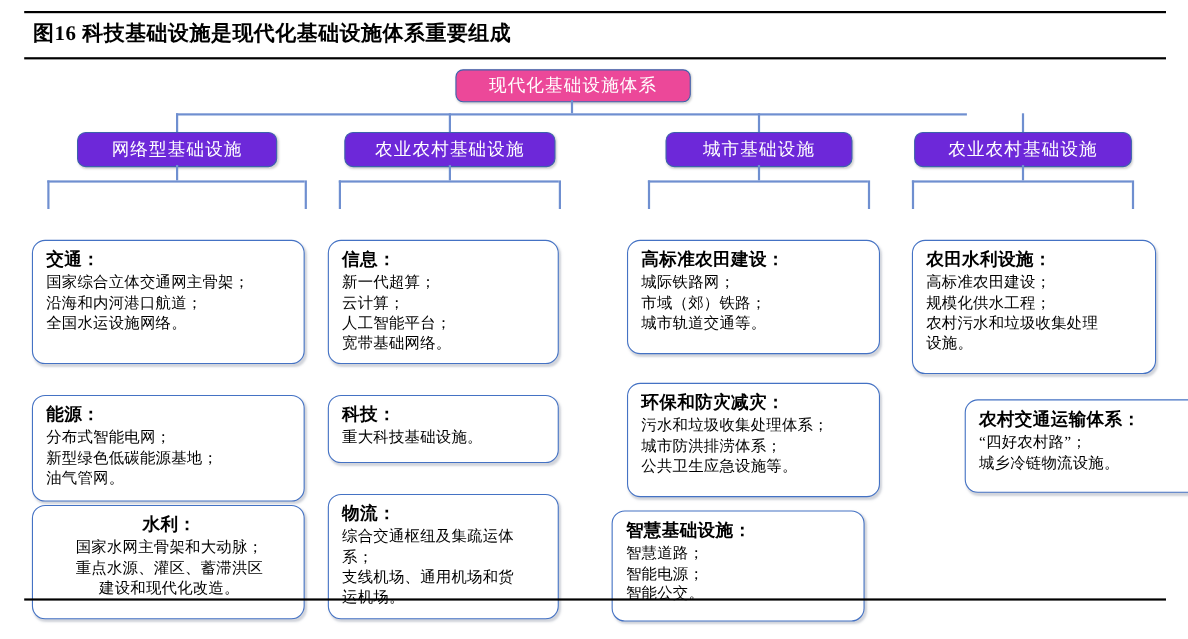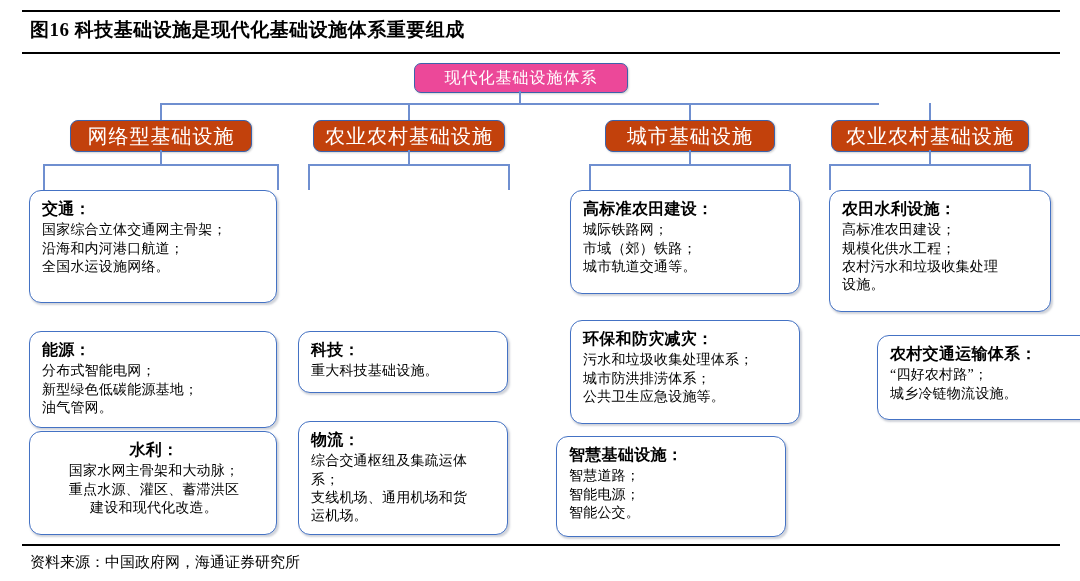--- a/index.html
+++ b/index.html
@@ -31,22 +31,22 @@
   .root-node{
     position:absolute;left:414px;top:63px;width:212px;height:28px;
     background:#ec4899;border:1px solid #3b62ab;border-radius:7px;
     color:#fff;font-size:16px;
     display:flex;align-items:center;justify-content:center;
     letter-spacing:1px;
     box-shadow:1px 1px 2px rgba(0,0,0,.18);
   }
   .cat-node{
     position:absolute;top:120px;height:30px;
-    background:#c2410c;border:1px solid #3b62ab;border-radius:8px;
-    color:#fff;font-size:20px;
+    background:#6d28d9;border:1px solid #3b62ab;border-radius:8px;
+    color:#fff;font-size:16px;
     display:flex;align-items:center;justify-content:center;
     letter-spacing:1px;
     box-shadow:1px 1px 2px rgba(0,0,0,.18);
   }
   .cat-0{left:70px;width:180px;}
   .cat-1{left:313px;width:190px;}
   .cat-2{left:605px;width:168px;}
   .cat-3{left:831px;width:196px;}
 
   
@@ -56,20 +56,21 @@
 
   
   .leaf{
     position:absolute;
     background:#ffffff;
     border:1.5px solid #4472C4;
     border-radius:12px;
     box-sizing:border-box;
     padding:8px 10px 6px 12px;
     box-shadow:1.5px 2px 2px rgba(120,130,150,.35);
+    margin-top:28px;
   }
   .leaf .hd{
     font-size:16px;font-weight:bold;line-height:1.28;
     margin-bottom:2px;letter-spacing:.3px;
   }
   .leaf .bd{
     font-size:14px;line-height:1.30;letter-spacing:.2px;
     white-space:pre-line;
   }
 </style>
@@ -130,20 +131,27 @@
 新型绿色低碳能源基地；
 油气管网。</div>
   </div>
   <div class="leaf" style="left:29px;top:431px;width:248px;height:104px;text-align:center;">
     <div class="hd">水利：</div>
     <div class="bd">国家水网主骨架和大动脉；
 重点水源、灌区、蓄滞洪区
 建设和现代化改造。</div>
   </div>
 
+  <div class="leaf" style="left:298px;top:190px;width:210px;height:113px;">
+    <div class="hd">信息：</div>
+    <div class="bd">新一代超算；
+云计算；
+人工智能平台；
+宽带基础网络。</div>
+  </div>
   <div class="leaf" style="left:298px;top:331px;width:210px;height:62px;">
     <div class="hd">科技：</div>
     <div class="bd">重大科技基础设施。</div>
   </div>
   <div class="leaf" style="left:298px;top:421px;width:210px;height:114px;">
     <div class="hd">物流：</div>
     <div class="bd">综合交通枢纽及集疏运体
 系；
 支线机场、通用机场和货
 运机场。</div>
@@ -175,15 +183,14 @@
 农村污水和垃圾收集处理
 设施。</div>
   </div>
   <div class="leaf" style="left:877px;top:335px;width:222px;height:85px;">
     <div class="hd">农村交通运输体系：</div>
     <div class="bd">“四好农村路”；
 城乡冷链物流设施。</div>
   </div>
 
   <div class="rule-bottom"></div>
-  <div class="source">资料来源：中国政府网，海通证券研究所</div>
 
 </div>
 
 </body></html>

